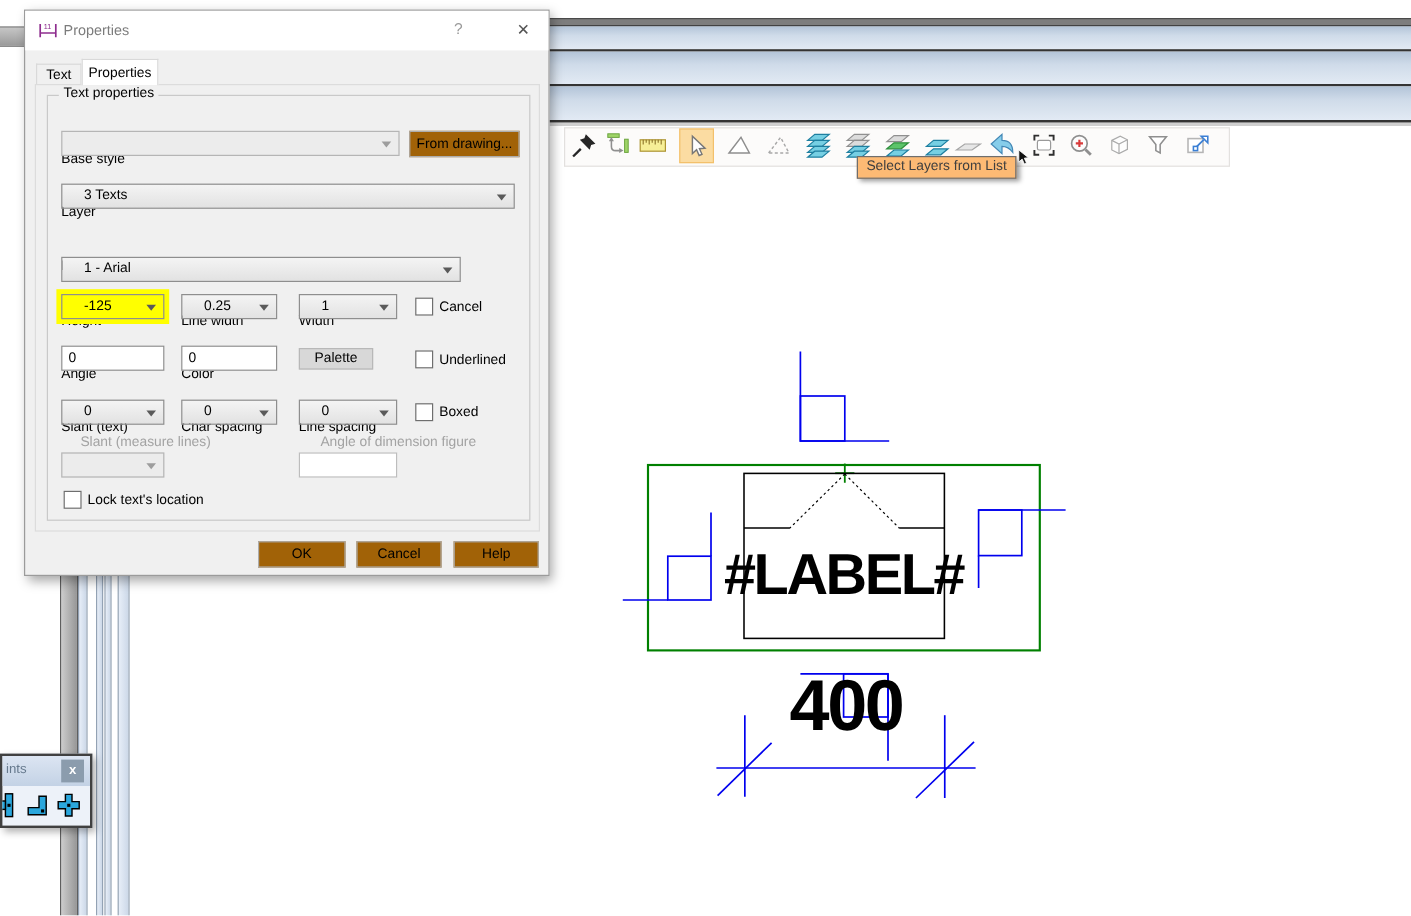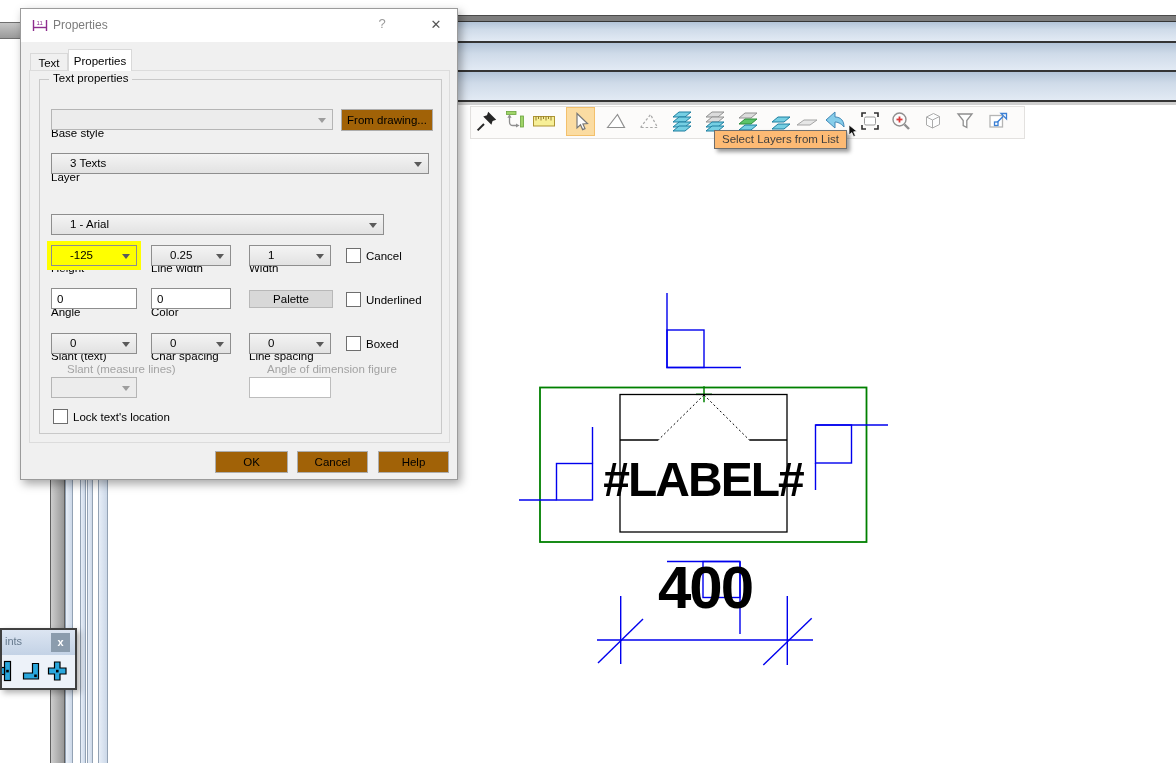--- a/index.html
+++ b/index.html
@@ -366,21 +366,21 @@
   </div>
   <div class="abs cbrow" style="left:325px;top:239px">
     <div class="cbbox"></div>
     <span class="cblab">Cancel</span>
   </div>
 
   <span class="abs flabel" style="left:30px;top:265px">Angle</span>
   <span class="abs flabel" style="left:130px;top:265px">Color</span>
   <input class="abs tinput" style="left: 30px; top: 279px; width: 86px;" value="0">
   <input class="abs tinput" style="left: 130px; top: 279px; width: 80px;" value="0">
-  <button class="abs btn btn-flat" style="left:228px;top:281px;width:84px;height:18px">Palette</button>
+  <button class="abs btn btn-flat" style="left:228px;top:281px;width:62px;height:18px">Palette</button>
   <div class="abs cbrow" style="left:325px;top:283px">
     <div class="cbbox"></div>
     <span class="cblab">Underlined</span>
   </div>
 
   <span class="abs flabel" style="left:30px;top:309px">Slant (text)</span>
   <span class="abs flabel" style="left:130px;top:309px">Char spacing</span>
   <span class="abs flabel" style="left:228px;top:309px">Line spacing</span>
   <div class="abs combo" style="left:30px;top:324px;width:86px">
     <span>0</span>

